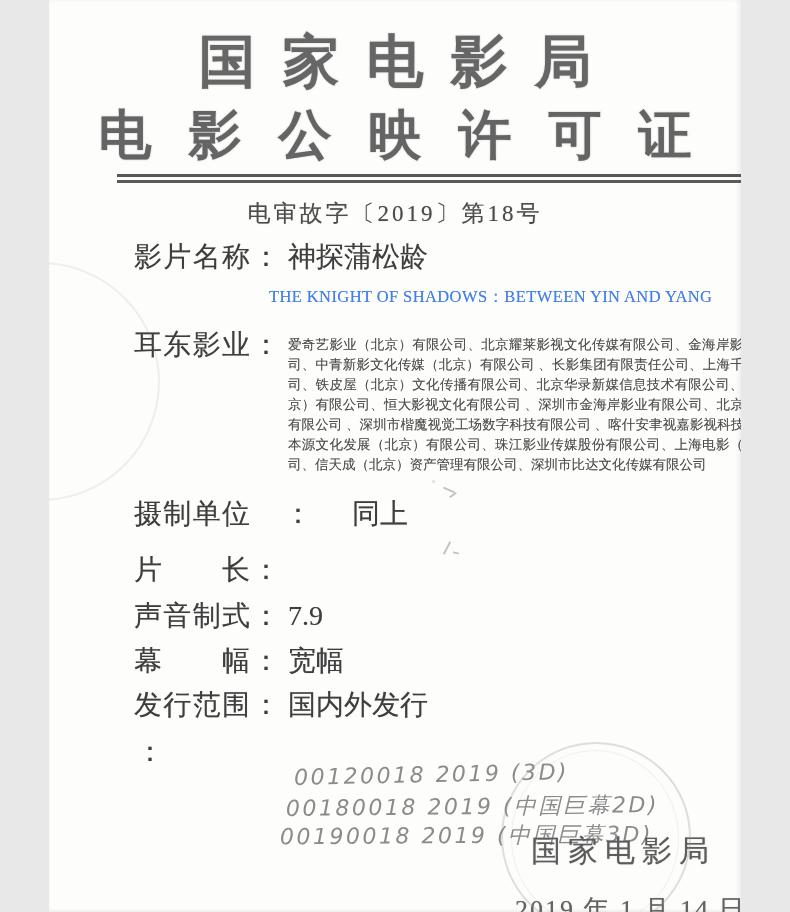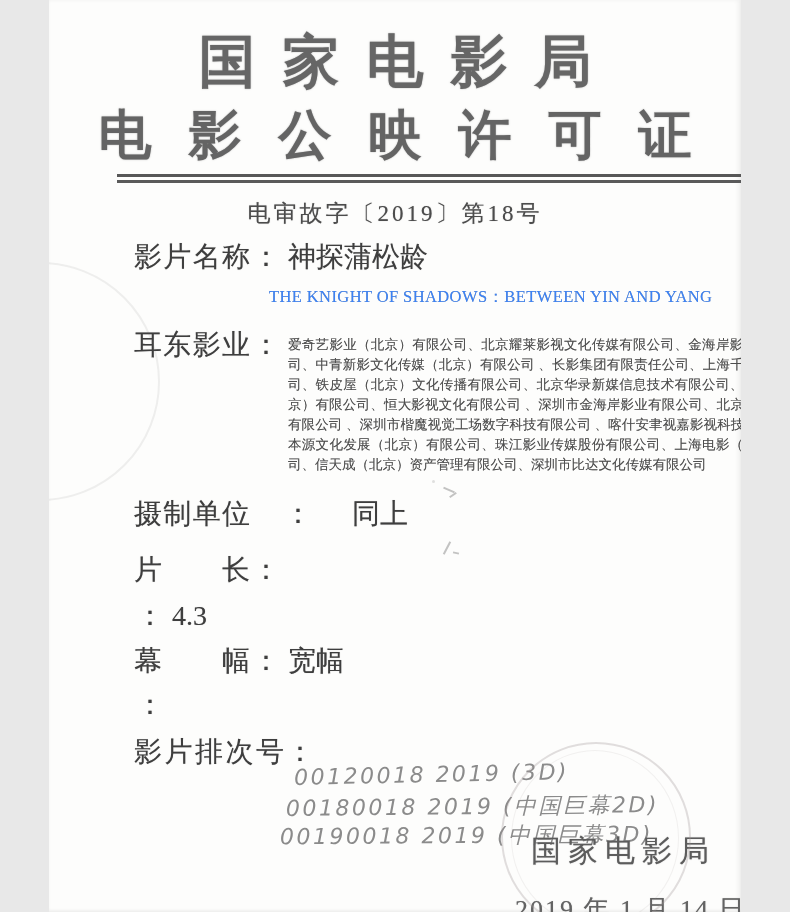--- a/index.html
+++ b/index.html
@@ -167,36 +167,38 @@
         <span class="colon">：</span>
       <span class="value">同上</span>
     </div>
 
     <div class="row m-runtime">
       <span class="label">片长</span>
         <span class="colon">：</span>
     </div>
 
     <div class="row m-sound">
-        <span class="colon">：</span>
-      <span class="value">4.3</span>
+      <span class="label">声音制式</span>
+        <span class="colon">：</span>
+      <span class="value">7.9</span>
     </div>
 
     <div class="row m-screen">
       <span class="label">幕幅</span>
         <span class="colon">：</span>
       <span class="value">宽幅</span>
     </div>
 
     <div class="row m-dist">
-        <span class="colon">：</span>
+      <span class="label">发行范围</span>
+        <span class="colon">：</span>
+      <span class="value">国内外发行</span>
     </div>
 
     <div class="row m-serial">
-      <span class="label wide">影片排次号</span>
         <span class="colon">：</span>
     </div>
 
   </div>
 
   <div class="hand l1">00120018 2019 (3D)</div>
   <div class="hand l2">00180018 2019 (中国巨幕2D)</div>
   <div class="hand l3">00190018 2019 (中国巨幕3D)</div>
 
   <div class="footer-authority">国家电影局</div>

